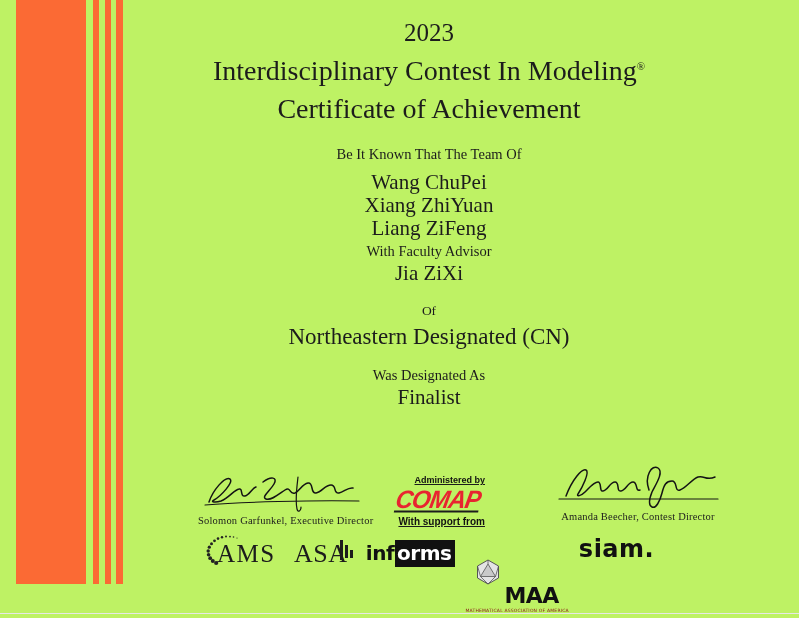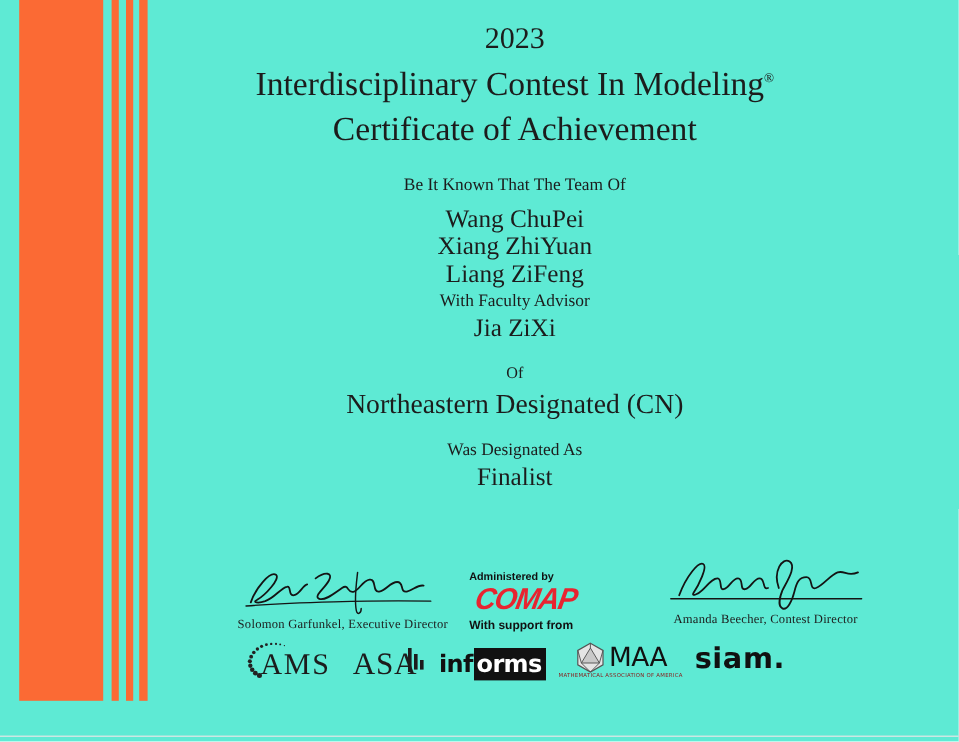--- a/index.html
+++ b/index.html
@@ -1,18 +1,18 @@
 <!DOCTYPE html>
 <html><head>
 <meta charset="utf-8">
 <style>
   * { margin:0; padding:0; box-sizing:border-box; }
   html,body { background:#ffffff; }
   .page {
-    position:relative; width:799px; height:618px; background:#5eead4;
+    position:relative; width:799px; height:618px; background:#bef264;
     overflow:hidden; font-family:"Liberation Serif", serif; color:#1c1c1c;
   }
   
   .bar-wide  { position:absolute; left:16px;  top:0; width:70px; height:584px; background:#FB6A34; }
   .stripe    { position:absolute; top:0; height:584px; background:#FB6A34; }
   .s1 { left:93px;  width:6px; }
   .s2 { left:105px; width:6px; }
   .s3 { left:116px; width:7px; }
 
   
@@ -33,38 +33,38 @@
   .finalist   { top:385px; font-size:21px; }
 
   
   .sig-block { position:absolute; text-align:center; }
   .sig-left  { left:198px; top:470px; width:168px; }
   .sig-right { left:552px; top:462px; width:172px; }
   .sig-label { font-size:10.5px; letter-spacing:0.2px; margin-top:1px; white-space:nowrap; }
   .sig-svg   { display:block; margin:0 auto; }
 
   
-  .admin-block { position:absolute; left:391px; top:475px; width:94px; text-align:left;
-                 font-family:"Liberation Sans", sans-serif; }
+  .admin-block { position:absolute; left:391px; top:475px; width:94px; text-align:right;
+                 font-family:"Liberation Sans", sans-serif;text-decoration:underline; }
   .admin-label { font-size:9px; font-weight:bold; color:#111; }
   .comap-wrap  { height:30px; display:flex; align-items:center; justify-content:center; }
   .comap-text  { font-family:"Liberation Sans", sans-serif; font-style:italic; font-weight:bold;
                  font-size:24px; letter-spacing:-1px; transform:skewX(-10deg) scaleY(1.05); }
   .support-label { font-size:10px; font-weight:bold; color:#111; margin-top:1px; }
 
   
   .logos { position:absolute; left:125px; top:535px; width:608px; height:36px;
            display:flex; justify-content:center; gap:10px;
            font-family:"DejaVu Sans", sans-serif; }
   .informs { display:flex; align-items:center; font-weight:bold; font-size:20px; letter-spacing:-0.5px; }
   .informs .pre { color:#111; }
   .informs .boxed { background:#111; color:#fff; padding:1px 4px 2px 2px; margin-left:1px; }
   .maa { display:flex; flex-direction:column; align-items:center; }
   .maa-top { display:flex; align-items:center; gap:3px; }
-  .maa-text { font-weight:normal; font-size:22px; letter-spacing:-0.5px; color:#111; }
+  .maa-text { font-weight:bold; font-size:22px; letter-spacing:-0.5px; color:#111;margin-top:48px; }
   .maa-sub { font-size:4.5px; color:#8B1A1A; letter-spacing:0.2px; white-space:nowrap; margin-top:0px; }
   .siam { font-weight:bold; font-size:24px; letter-spacing:0.5px; color:#111; }
 
   .bottom-line { position:absolute; left:0; top:613px; width:799px; height:1px; background:#e7e7e7; }
 </style>
 </head>
 <body>
 
 <div class="page">
 

